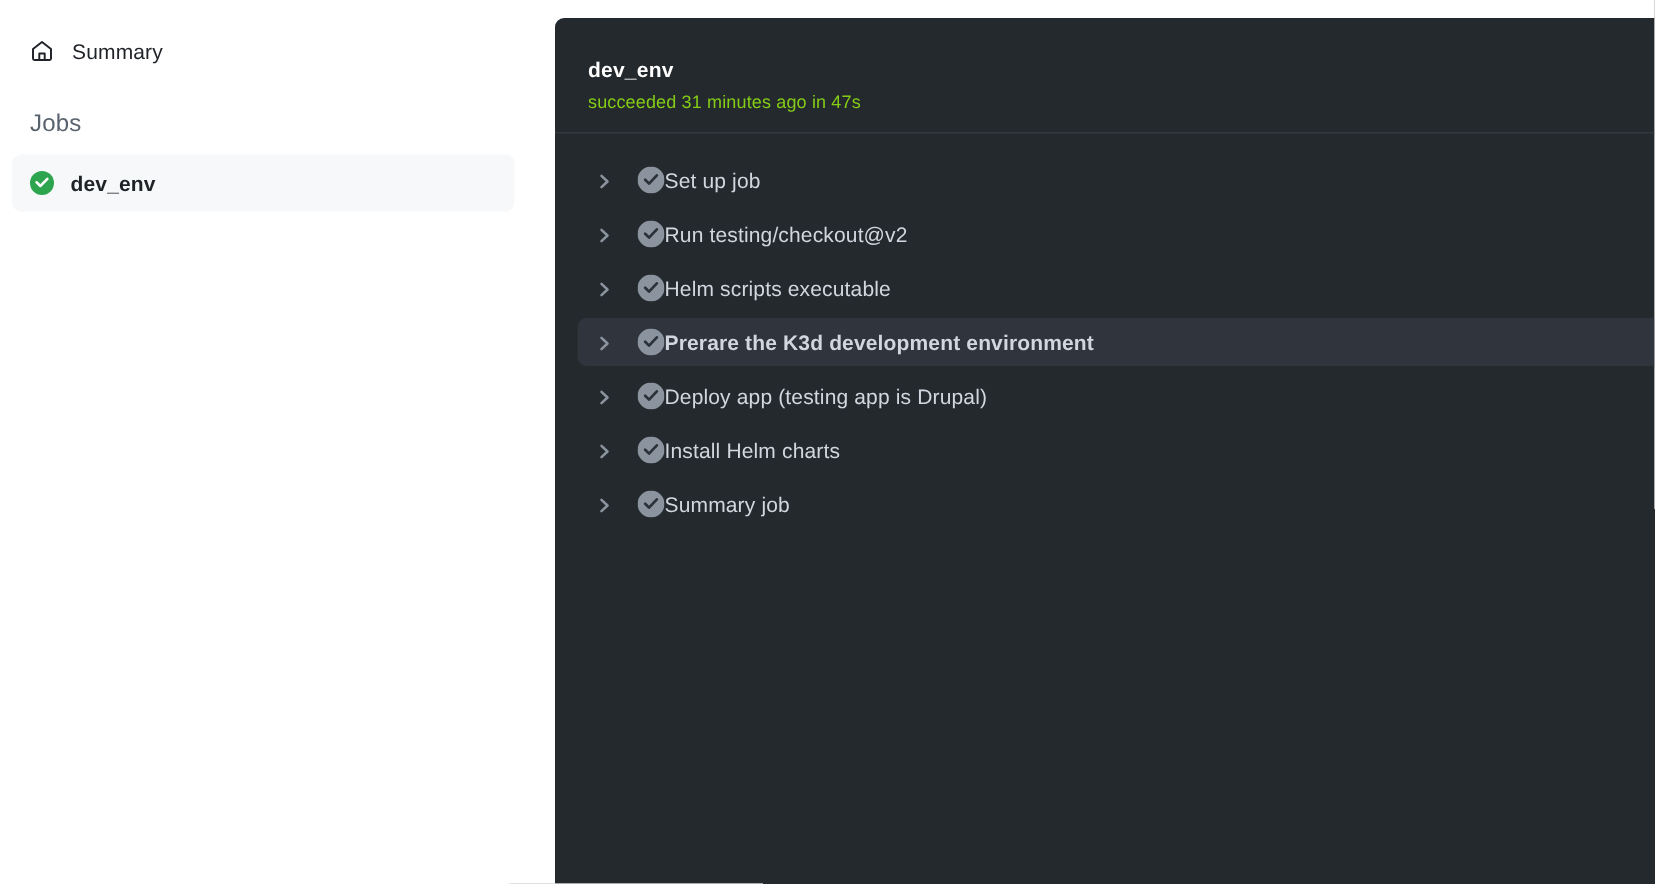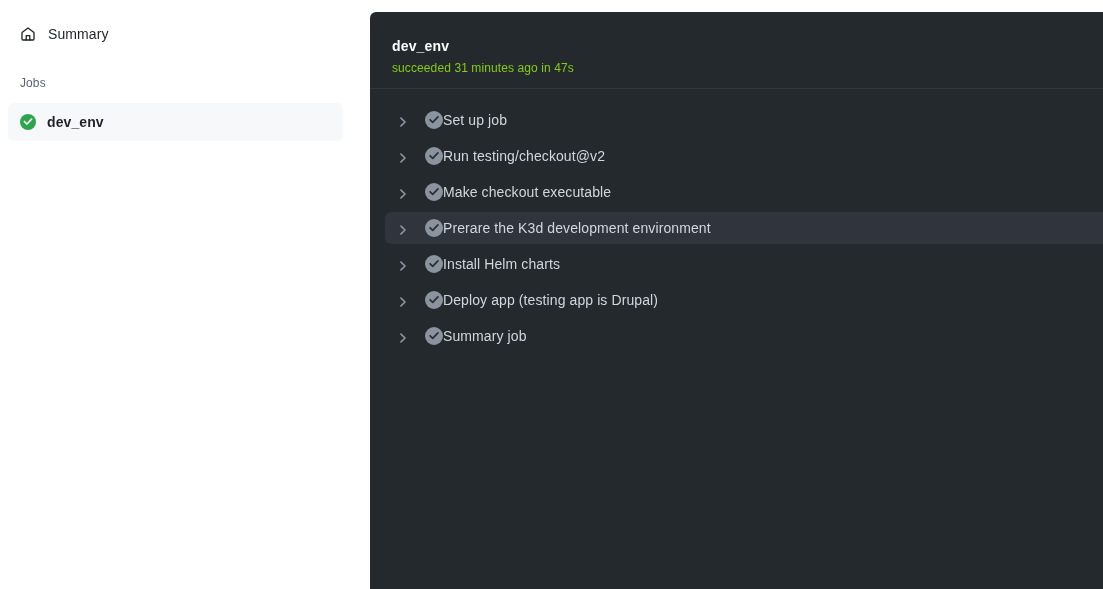--- a/index.html
+++ b/index.html
@@ -57,21 +57,21 @@
     font-size: 14px;
     line-height: 20px;
     color: #1f2328;
     letter-spacing: 0.1px;
   }
 
   .jobs-heading {
     position: absolute;
     left: 20px;
     top: 74px;
-    font-size: 12px;
+    font-size: 16px;
     line-height: 18px;
     color: #59636e;
     letter-spacing: 0.1px;
   }
 
   .job-item {
     position: absolute;
     left: 8px;
     top: 103px;
     width: 335px;
@@ -143,20 +143,21 @@
     height: 32px;
     margin: 4px 0;
     margin-left: 15px;
     padding-left: 12px;
     border-top-left-radius: 6px;
     border-bottom-left-radius: 6px;
     cursor: pointer;
   }
   .step-row.active {
     background: #2f343d;
+    font-weight: bold;
   }
 
   .chevron-icon {
     width: 12px;
     height: 12px;
     flex: 0 0 12px;
     display: block;
     color: #8b949e;
   }
 
@@ -251,21 +252,21 @@
           <svg viewBox="0 0 12 12" width="12" height="12" fill="none" stroke="currentColor" stroke-width="1.7" stroke-linecap="round" stroke-linejoin="round" aria-hidden="true">
               <path d="M4 2.2 8 6l-4 3.8"></path>
             </svg>
         </span>
         <span class="step-check">
           <svg viewBox="0 0 18 18" width="18" height="18" aria-hidden="true">
             <circle cx="9" cy="9" r="9" fill="#8b949e"></circle>
             <path d="M12.9 5.9 7.7 11.4 5.1 8.8" fill="none" stroke="#2b3138" stroke-width="1.8" stroke-linecap="round" stroke-linejoin="round"></path>
           </svg>
         </span>
-        <span class="step-label">Make checkout executable</span>
+        <span class="step-label">Helm scripts executable</span>
       </div>
 
       <div class="step-row active">
         <span class="chevron-icon">
           <svg viewBox="0 0 12 12" width="12" height="12" fill="none" stroke="currentColor" stroke-width="1.7" stroke-linecap="round" stroke-linejoin="round" aria-hidden="true">
               <path d="M4 2.2 8 6l-4 3.8"></path>
             </svg>
         </span>
         <span class="step-check">
           <svg viewBox="0 0 18 18" width="18" height="18" aria-hidden="true">
@@ -281,36 +282,36 @@
           <svg viewBox="0 0 12 12" width="12" height="12" fill="none" stroke="currentColor" stroke-width="1.7" stroke-linecap="round" stroke-linejoin="round" aria-hidden="true">
               <path d="M4 2.2 8 6l-4 3.8"></path>
             </svg>
         </span>
         <span class="step-check">
           <svg viewBox="0 0 18 18" width="18" height="18" aria-hidden="true">
             <circle cx="9" cy="9" r="9" fill="#8b949e"></circle>
             <path d="M12.9 5.9 7.7 11.4 5.1 8.8" fill="none" stroke="#2b3138" stroke-width="1.8" stroke-linecap="round" stroke-linejoin="round"></path>
           </svg>
         </span>
+        <span class="step-label">Deploy app (testing app is Drupal)</span>
+      </div>
+
+      <div class="step-row">
+        <span class="chevron-icon">
+          <svg viewBox="0 0 12 12" width="12" height="12" fill="none" stroke="currentColor" stroke-width="1.7" stroke-linecap="round" stroke-linejoin="round" aria-hidden="true">
+              <path d="M4 2.2 8 6l-4 3.8"></path>
+            </svg>
+        </span>
+        <span class="step-check">
+          <svg viewBox="0 0 18 18" width="18" height="18" aria-hidden="true">
+            <circle cx="9" cy="9" r="9" fill="#8b949e"></circle>
+            <path d="M12.9 5.9 7.7 11.4 5.1 8.8" fill="none" stroke="#2b3138" stroke-width="1.8" stroke-linecap="round" stroke-linejoin="round"></path>
+          </svg>
+        </span>
         <span class="step-label">Install Helm charts</span>
-      </div>
-
-      <div class="step-row">
-        <span class="chevron-icon">
-          <svg viewBox="0 0 12 12" width="12" height="12" fill="none" stroke="currentColor" stroke-width="1.7" stroke-linecap="round" stroke-linejoin="round" aria-hidden="true">
-              <path d="M4 2.2 8 6l-4 3.8"></path>
-            </svg>
-        </span>
-        <span class="step-check">
-          <svg viewBox="0 0 18 18" width="18" height="18" aria-hidden="true">
-            <circle cx="9" cy="9" r="9" fill="#8b949e"></circle>
-            <path d="M12.9 5.9 7.7 11.4 5.1 8.8" fill="none" stroke="#2b3138" stroke-width="1.8" stroke-linecap="round" stroke-linejoin="round"></path>
-          </svg>
-        </span>
-        <span class="step-label">Deploy app (testing app is Drupal)</span>
       </div>
 
 
       <div class="step-row">
         <span class="chevron-icon">
           <svg viewBox="0 0 12 12" width="12" height="12" fill="none" stroke="currentColor" stroke-width="1.7" stroke-linecap="round" stroke-linejoin="round" aria-hidden="true">
               <path d="M4 2.2 8 6l-4 3.8"></path>
             </svg>
         </span>
         <span class="step-check">

